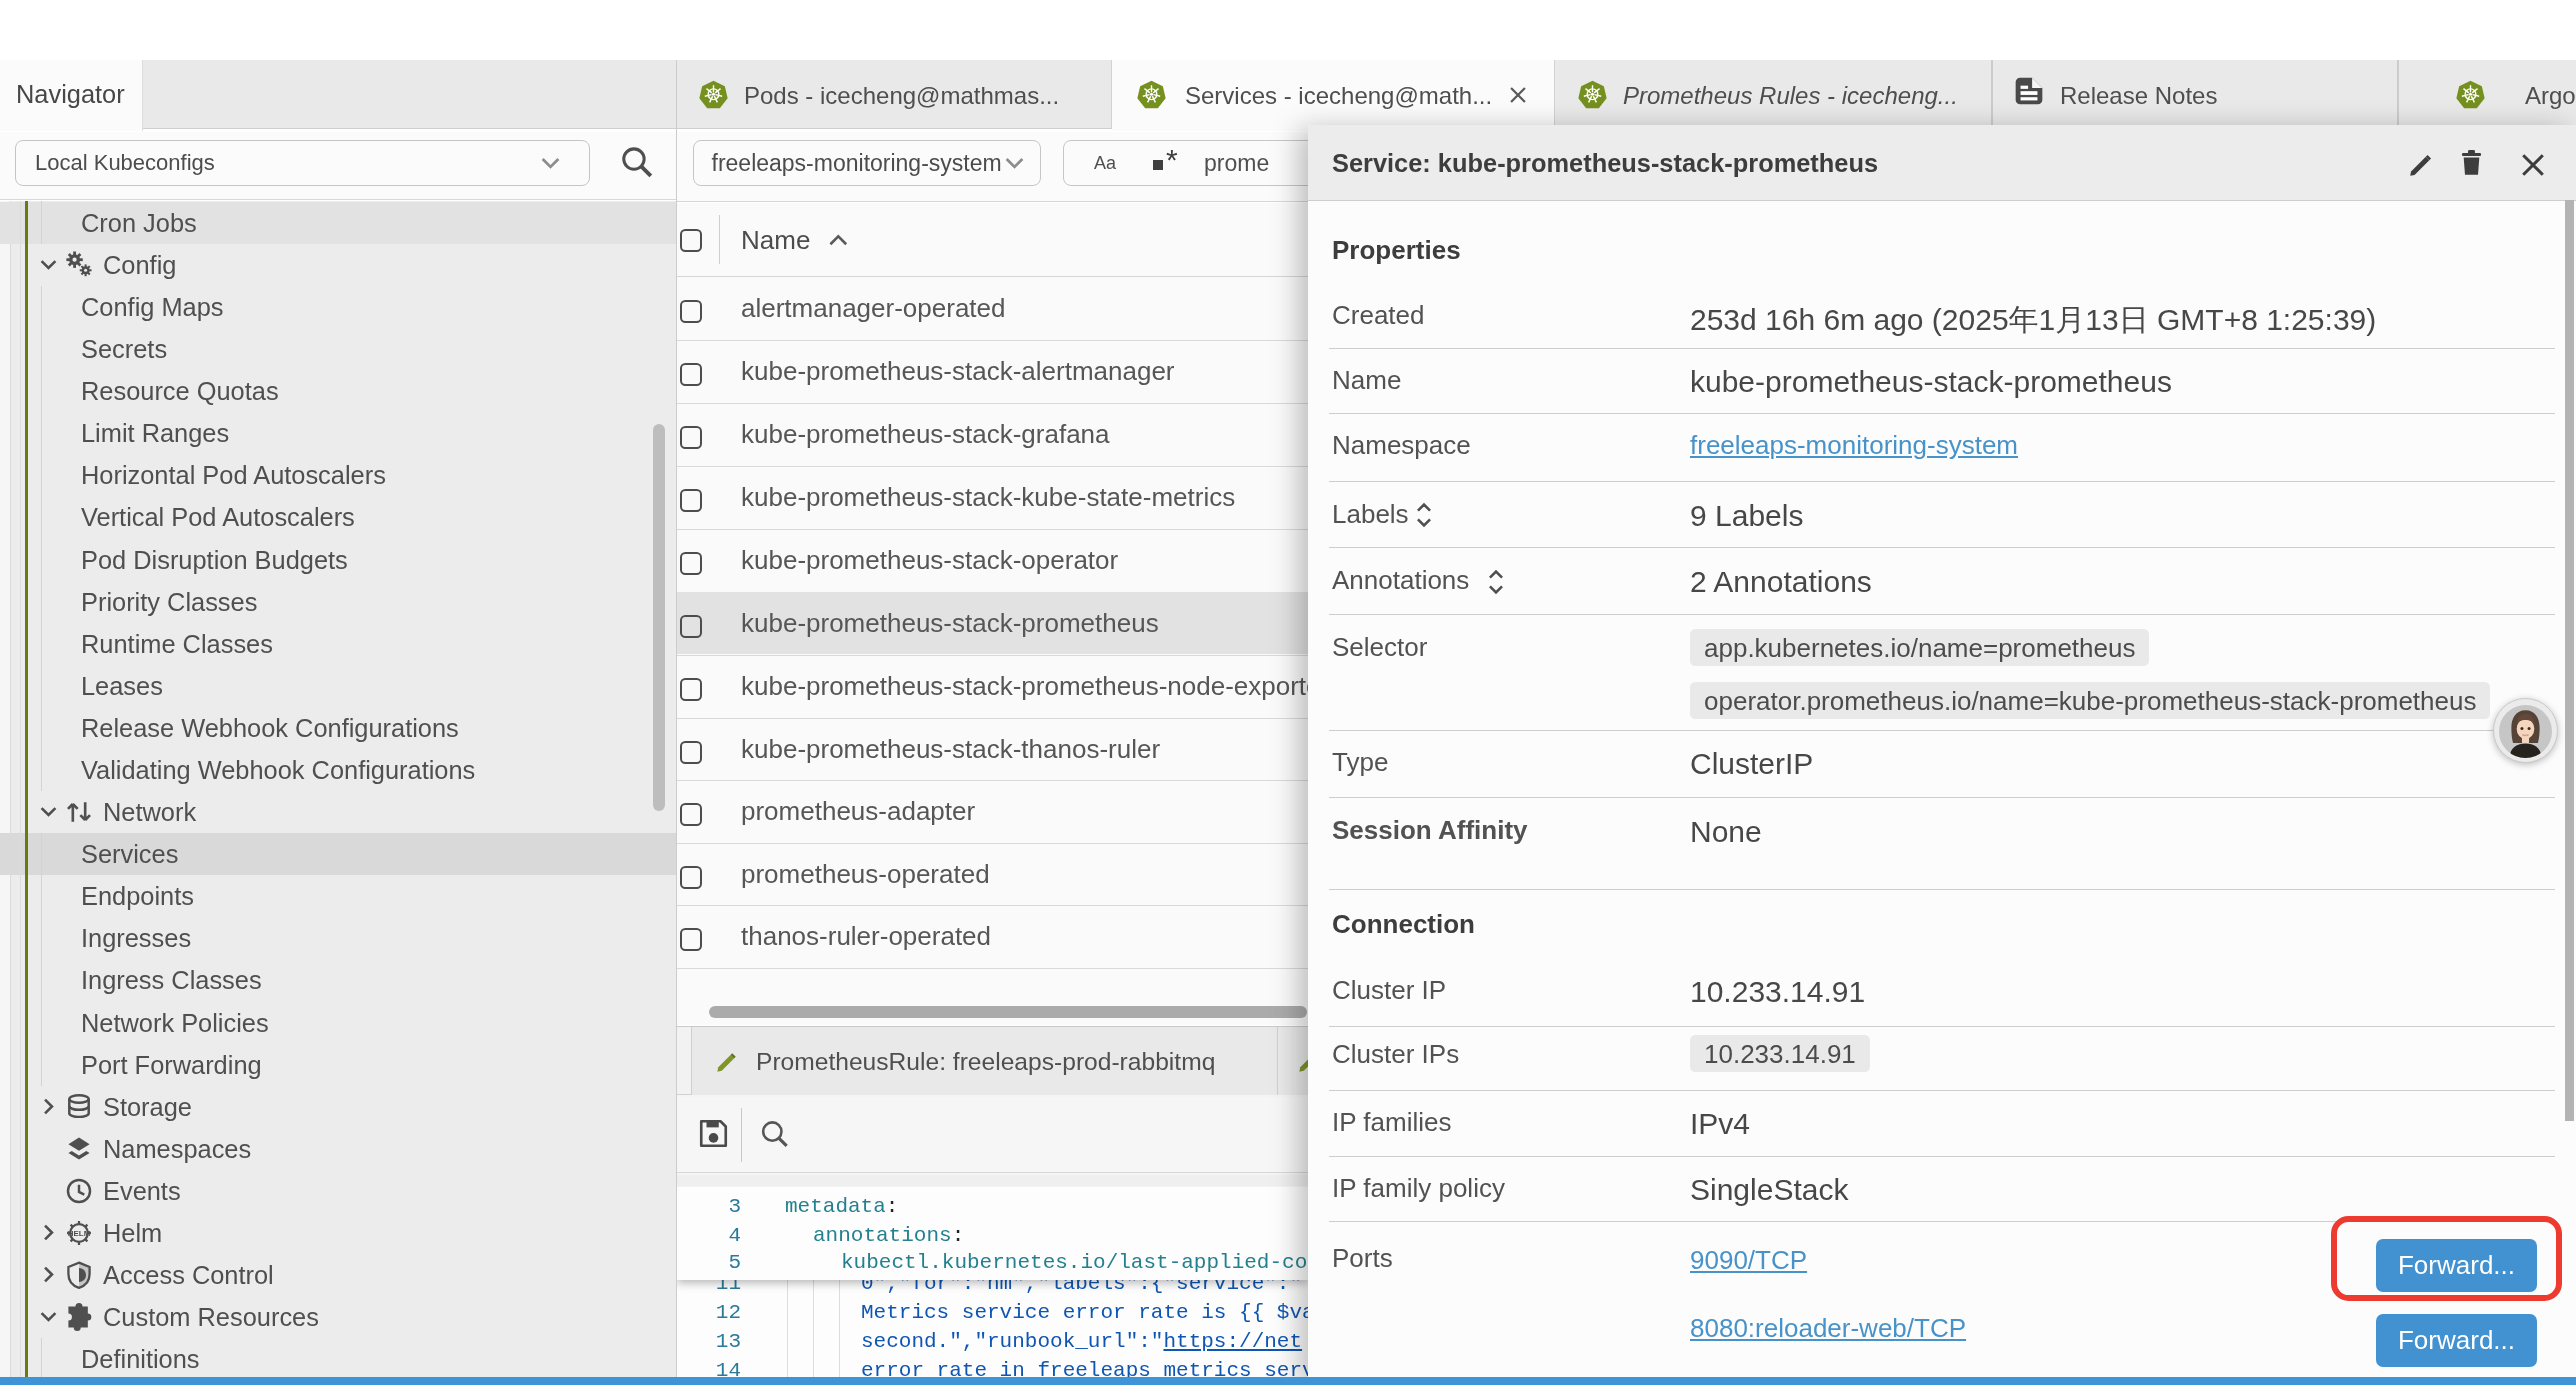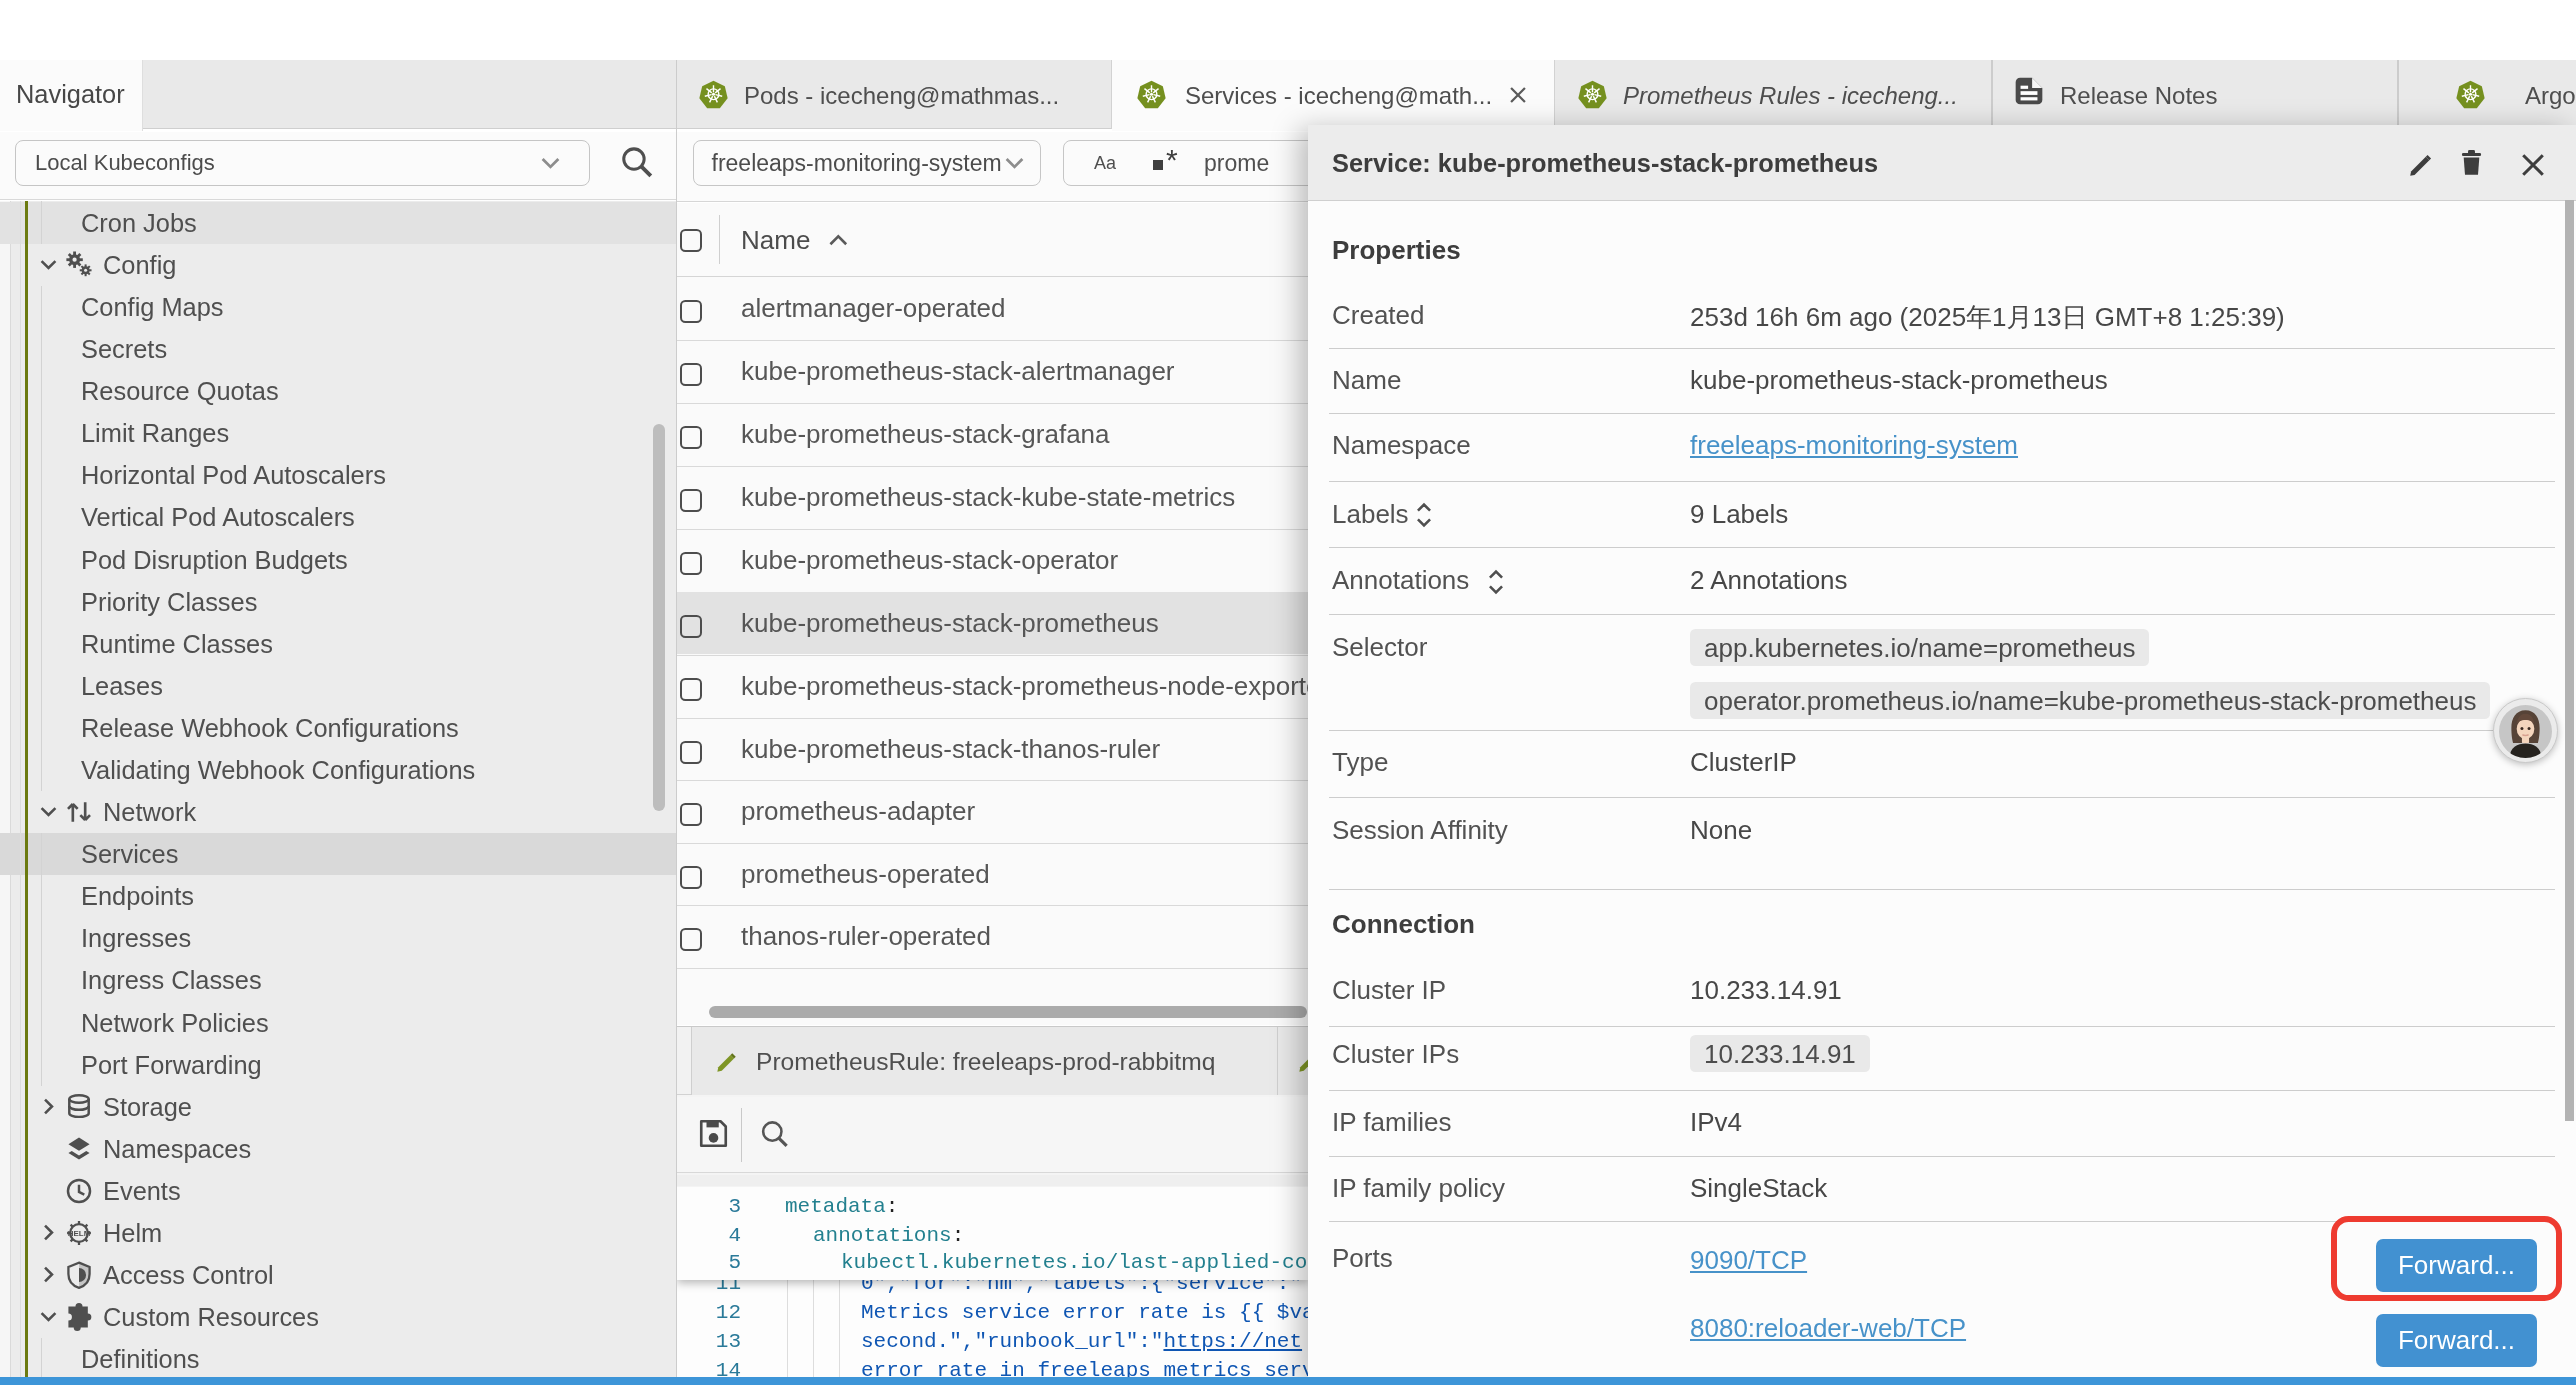--- a/index.html
+++ b/index.html
@@ -408,21 +408,21 @@
       </div>
     </div>
   </div>
 
   <div class="abs" style="left:676px;top:60px;width:0.9px;height:1320px;background:#cccccc;"></div>
 
   <div class="abs" id="drawer" style="left:1308px;top:125px;width:1268px;height:1256px;background:#fcfcfc;
        box-shadow:-8.8px 3.5px 26px rgba(0,0,0,0.25);overflow:hidden;">
     <style>
       .dlabel { position:absolute; left:24px; font-size:26px; color:#525252; white-space:nowrap; }
-      .dvalue { position:absolute; left:382px; font-size:26px; color:#474747; white-space:nowrap; }
+      .dvalue { position:absolute; left:382px; font-size:30px; color:#474747; white-space:nowrap; }
       .ddiv { position:absolute; left:21px; width:1226px; height:0.9px; background:#cdcdcd; }
       .chip { position:absolute; left:382px; height:37px; line-height:38px; padding:0 14px;
               background:#e9e9e9; border-radius:5.3px; font-size:26px; color:#4c4c4c; white-space:nowrap; }
       .dlink { font-size:26px; color:#4792c9; text-decoration:underline; position:absolute; left:382px; white-space:nowrap; }
       .dhead { position:absolute; left:24px; font-size:26px; font-weight:bold; color:#3d3d3d; }
       .sorti { position:absolute; }
     </style>
 
     <div class="abs" style="left:0;top:0;width:1268px;height:76px;background:#ececec;border-bottom:1.8px solid #cfcfcf;"></div>
     <div class="abs" style="left:24px;top:0;height:76px;line-height:77px;font-size:25.4px;font-weight:bold;color:#3d3d3d;">Service: kube-prometheus-stack-prometheus</div>
@@ -469,21 +469,21 @@
 
     <div class="dlabel" style="top:507px;">Selector</div>
     <div class="chip" style="top:504px;">app.kubernetes.io/name=prometheus</div>
     <div class="chip" style="top:557px;">operator.prometheus.io/name=kube-prometheus-stack-prometheus</div>
     <div class="ddiv" style="top:605px;"></div>
 
     <div class="dlabel" style="top:622px;">Type</div>
     <div class="dvalue" style="top:622px;">ClusterIP</div>
     <div class="ddiv" style="top:672px;"></div>
 
-    <div class="dlabel" style="top:690px;">Session Affinity</div>
+    <div class="dlabel" style="top:690px;font-weight:bold;">Session Affinity</div>
     <div class="dvalue" style="top:690px;">None</div>
     <div class="ddiv" style="top:764px;"></div>
 
     <div class="dhead" style="top:784px;">Connection</div>
 
     <div class="dlabel" style="top:850px;">Cluster IP</div>
     <div class="dvalue" style="top:850px;">10.233.14.91</div>
     <div class="ddiv" style="top:901px;"></div>
 
     <div class="dlabel" style="top:914px;">Cluster IPs</div>

